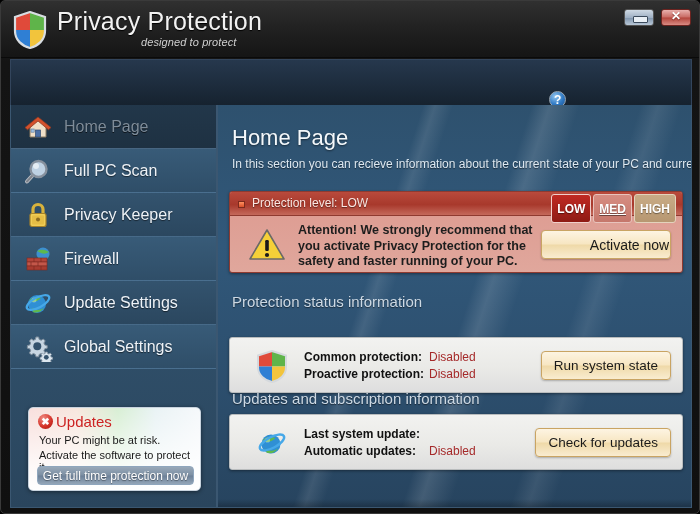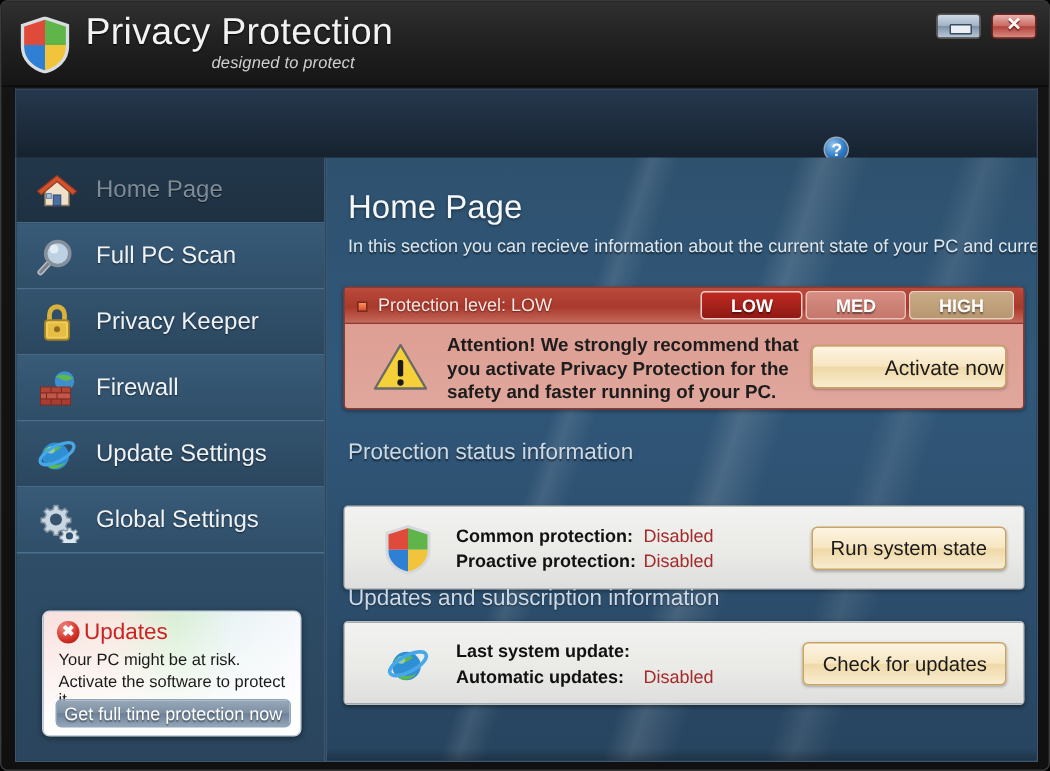--- a/index.html
+++ b/index.html
@@ -218,30 +218,30 @@
   #alert-level-text {
     position: absolute; left: 22px; top: 4px;
     font-size: 12px; color: #fbe6e2;
     text-shadow: 0 1px 1px rgba(0,0,0,0.45);
   }
   #level-badges {
     position: absolute; right: 6px; top: 2px;
     display: flex; gap: 2px;
   }
   .level-badge {
-    min-width: 37px; height: 19px;
+    min-width: 37px; height: 29px;
     border-radius: 3px;
     font-size: 12px; font-weight: bold; color: #ffffff;
     display: flex; align-items: center; justify-content: center;
-    padding: 0 19px;
+    padding: 0 5px;
     text-shadow: 0 1px 1px rgba(0,0,0,0.45);
     cursor: pointer;
   }
   .level-low  { background: linear-gradient(180deg, #c02a22 0%, #8e1a14 100%); border: 1px solid #f0cfcb; }
-  .level-med  { background: linear-gradient(180deg, #d68d82 0%, #c5776b 100%); border: 1px solid #e8c3bc; }
+  .level-med  { background: linear-gradient(180deg, #d68d82 0%, #c5776b 100%); border: 1px solid #e8c3bc; text-decoration: underline; }
   .level-high { background: linear-gradient(180deg, #c8ab86 0%, #b79771 100%); border: 1px solid #e3d3bc; }
 
   #alert-warn-icon { position: absolute; left: 18px; top: 36px; width: 38px; height: 34px; }
   #alert-message {
     position: absolute; left: 68px; top: 31px;
     width: 255px;
     font-size: 12.5px; font-weight: bold; color: #1d1d1d;
     line-height: 15.5px;
   }
 

